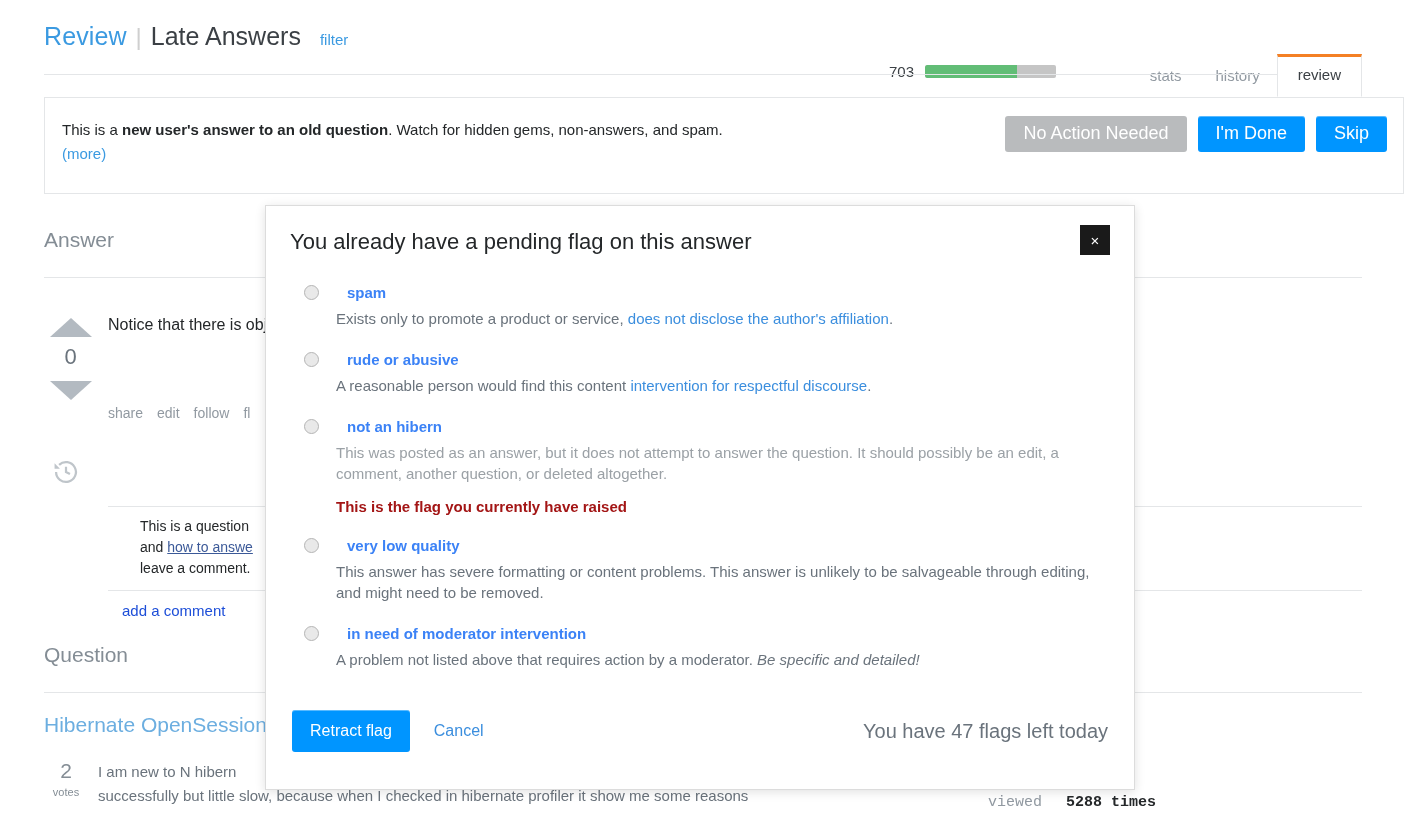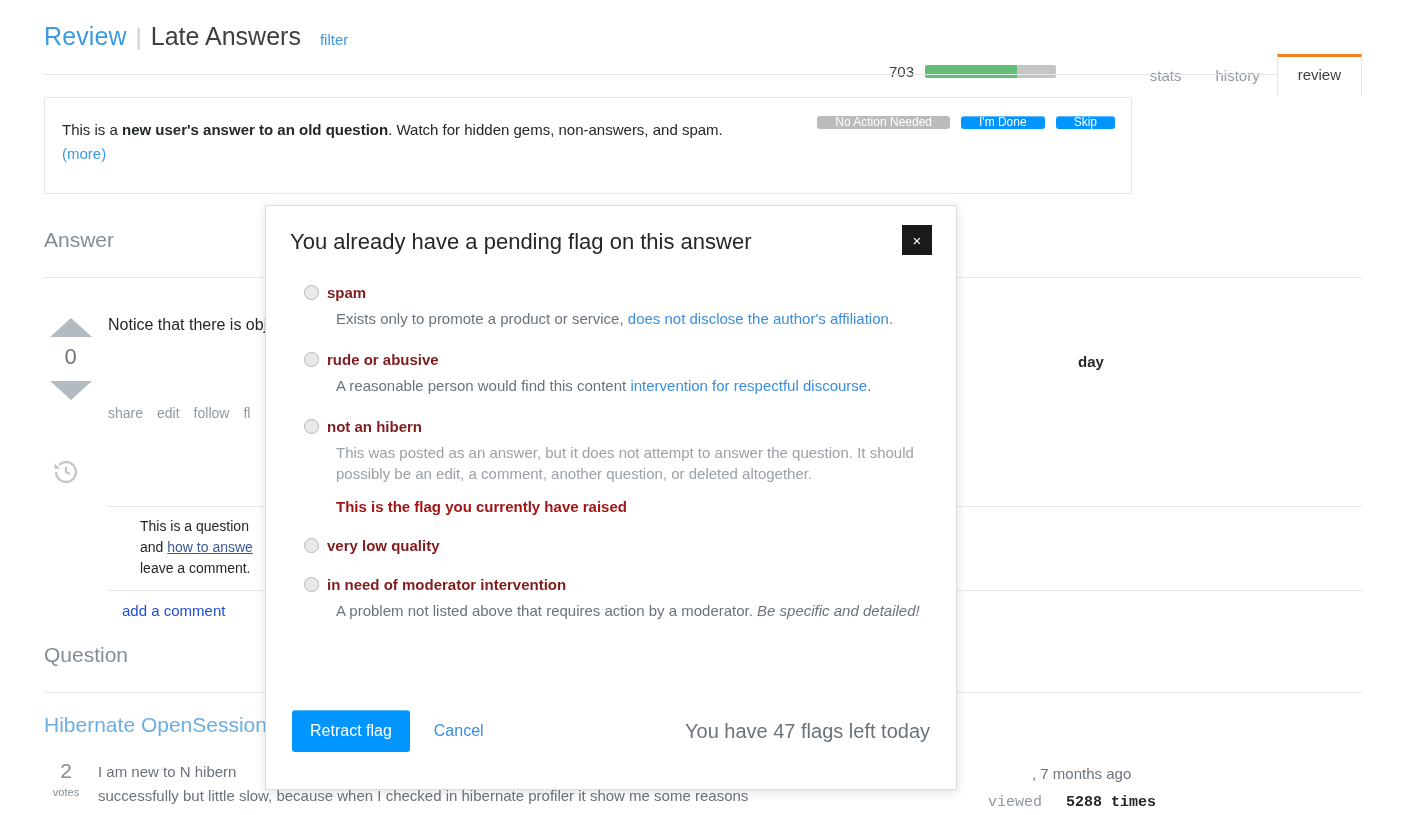--- a/index.html
+++ b/index.html
@@ -121,21 +121,21 @@
     width: 1318px;
     height: 1px;
     background: #e4e6e8;
   }
 
   
   #notice {
     position: absolute;
     left: 44px;
     top: 97px;
-    width: 1088px;
+    width: 1360px;
     height: 97px;
     border: 1px solid #e4e6e8;
     background: #ffffff;
     box-sizing: border-box;
   }
   #notice-text {
     position: absolute;
     left: 17px;
     top: 20px;
     width: 700px;
@@ -154,23 +154,23 @@
     right: 16px;
     top: 18px;
     display: flex;
     gap: 11px;
     align-items: flex-start;
   }
   .btn {
     border: none;
     border-radius: 3px;
     font-family: "Liberation Sans", sans-serif;
-    font-size: 12px;
+    font-size: 18px;
     color: #ffffff;
-    padding: 0 18px;
+    padding: 8px 18px;
     cursor: pointer;
     line-height: 1.1;
   }
   .btn-grey   { background: #b9bbbd; color: #ffffff; }
   .btn-blue   { background: #0095ff; color: #ffffff; box-shadow: inset 0 1px 0 0 rgba(255,255,255,.35); }
 
   
   .section-heading {
     position: absolute;
     font-size: 21px;
@@ -327,21 +327,21 @@
     font-family: Liberation Mono, monospace;
   }
   #question-viewed .vw-lbl { color: #9199a1; }
   #question-viewed .vw-val { color: #242729; font-weight: bold; }
 
   
   #modal {
     position: absolute;
     left: 265px;
     top: 205px;
-    width: 692px;
+    width: 870px;
     height: 585px;
     background: #ffffff;
     border: 1px solid #dcdcdc;
     box-shadow: 0 2px 10px rgba(0,0,0,0.12);
     box-sizing: border-box;
     z-index: 50;
   }
   #modal-title {
     position: absolute;
     left: 24px;
@@ -379,24 +379,24 @@
     width: 15px;
     height: 15px;
     border-radius: 50%;
     border: 1px solid #b5b5b5;
     background: #e9e9e9;
     box-sizing: border-box;
     flex: 0 0 auto;
     cursor: pointer;
   }
   .flag-label {
-    margin-left: 8px;
+    margin-left: 28px;
     font-size: 15px;
     font-weight: bold;
-    color: #7f1d1d;
+    color: #3b82f6;
   }
   .flag-desc {
     margin: 7px 0 0 32px;
     font-size: 15px;
     line-height: 21px;
     color: #6a737c;
     max-width: 790px;
   }
   .flag-desc.dim { color: #9ba1a6; }
   .flag-desc a { color: #3b8ede; text-decoration: none; }
@@ -566,20 +566,21 @@
         </div>
         <div class="flag-desc dim">This was posted as an answer, but it does not attempt to answer the question. It should possibly be an edit, a comment, another question, or deleted altogether.</div>
         <div class="flag-raised-note">This is the flag you currently have raised</div>
       </div>
 
       <div class="flag-option">
         <div class="flag-head">
           <span class="radio"></span>
           <span class="flag-label">very low quality</span>
         </div>
+        <div class="flag-desc">This answer has severe formatting or content problems. This answer is unlikely to be salvageable through editing, and might need to be removed.</div>
       </div>
 
       <div class="flag-option">
         <div class="flag-head">
           <span class="radio"></span>
           <span class="flag-label">in need of moderator intervention</span>
         </div>
         <div class="flag-desc"><span>A problem not listed above that requires action by a moderator. </span><em>Be specific and detailed!</em></div>
       </div>
 

